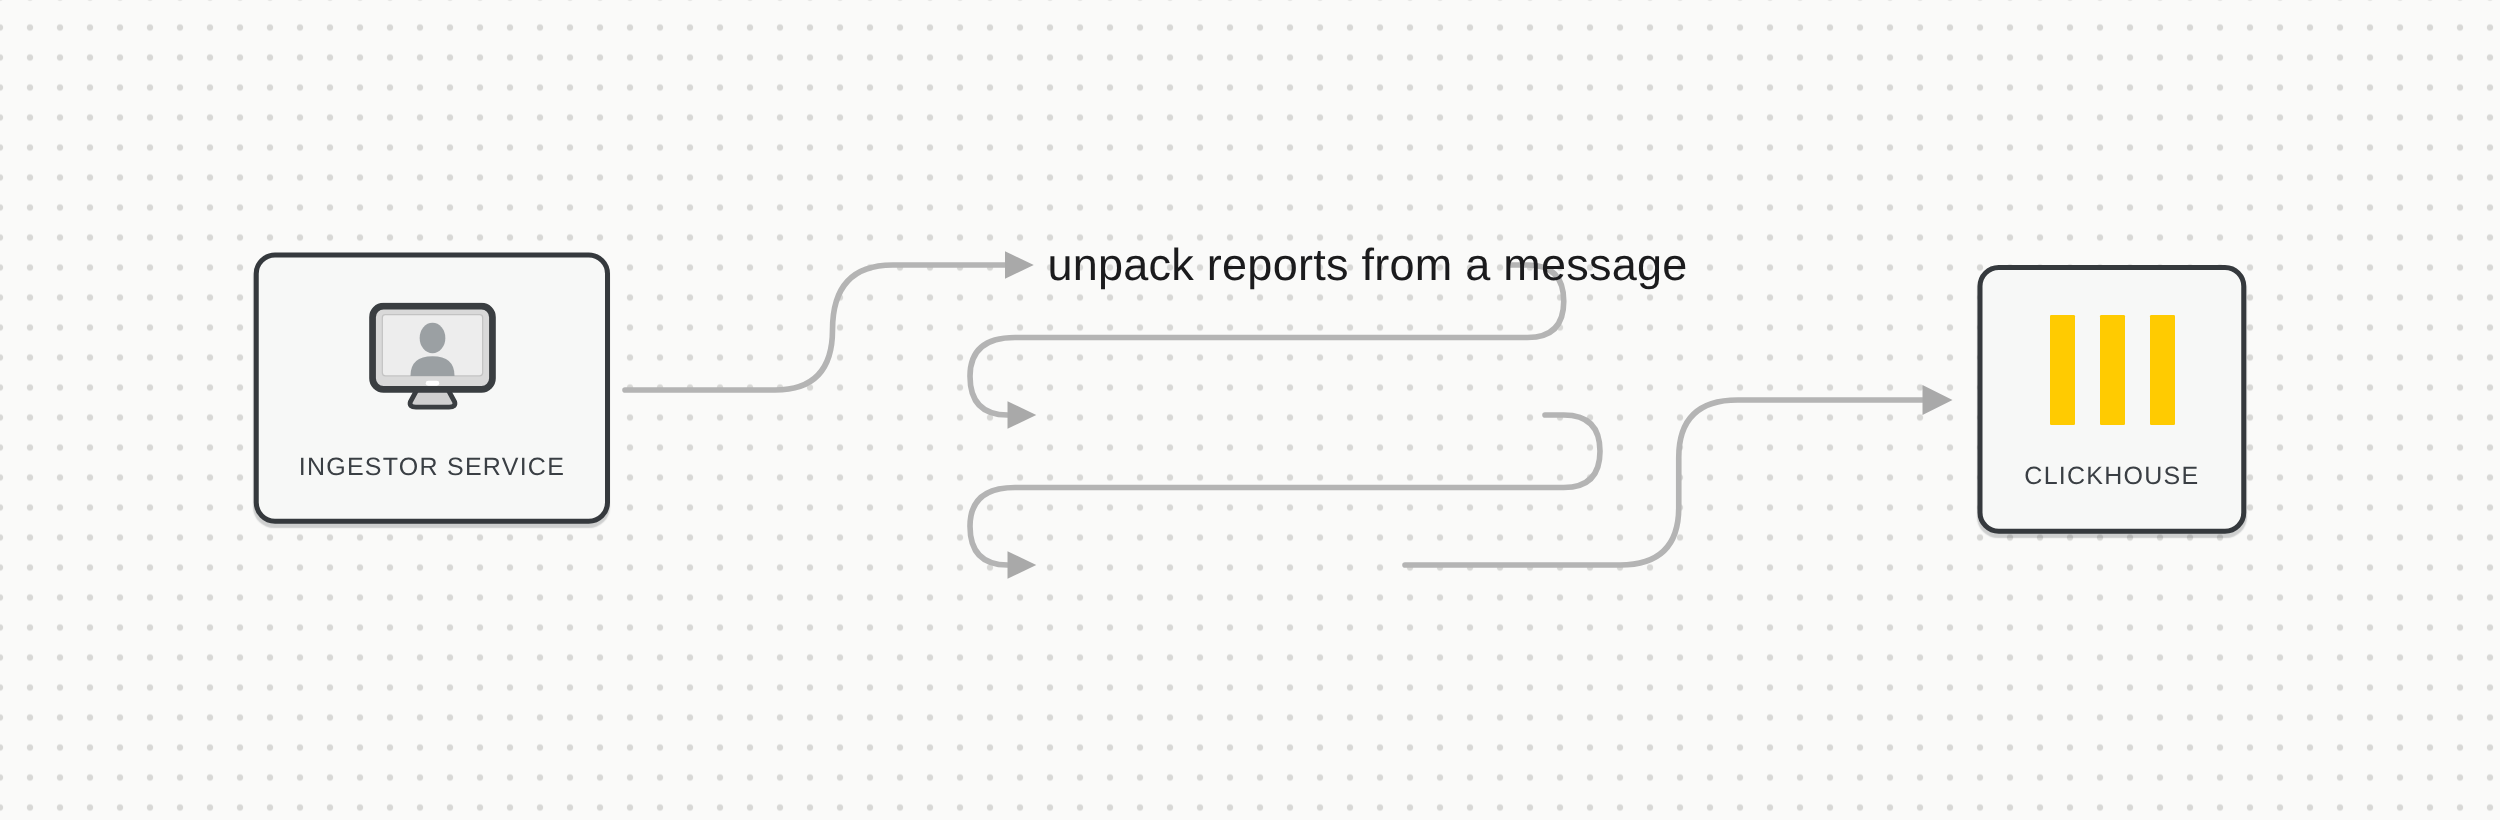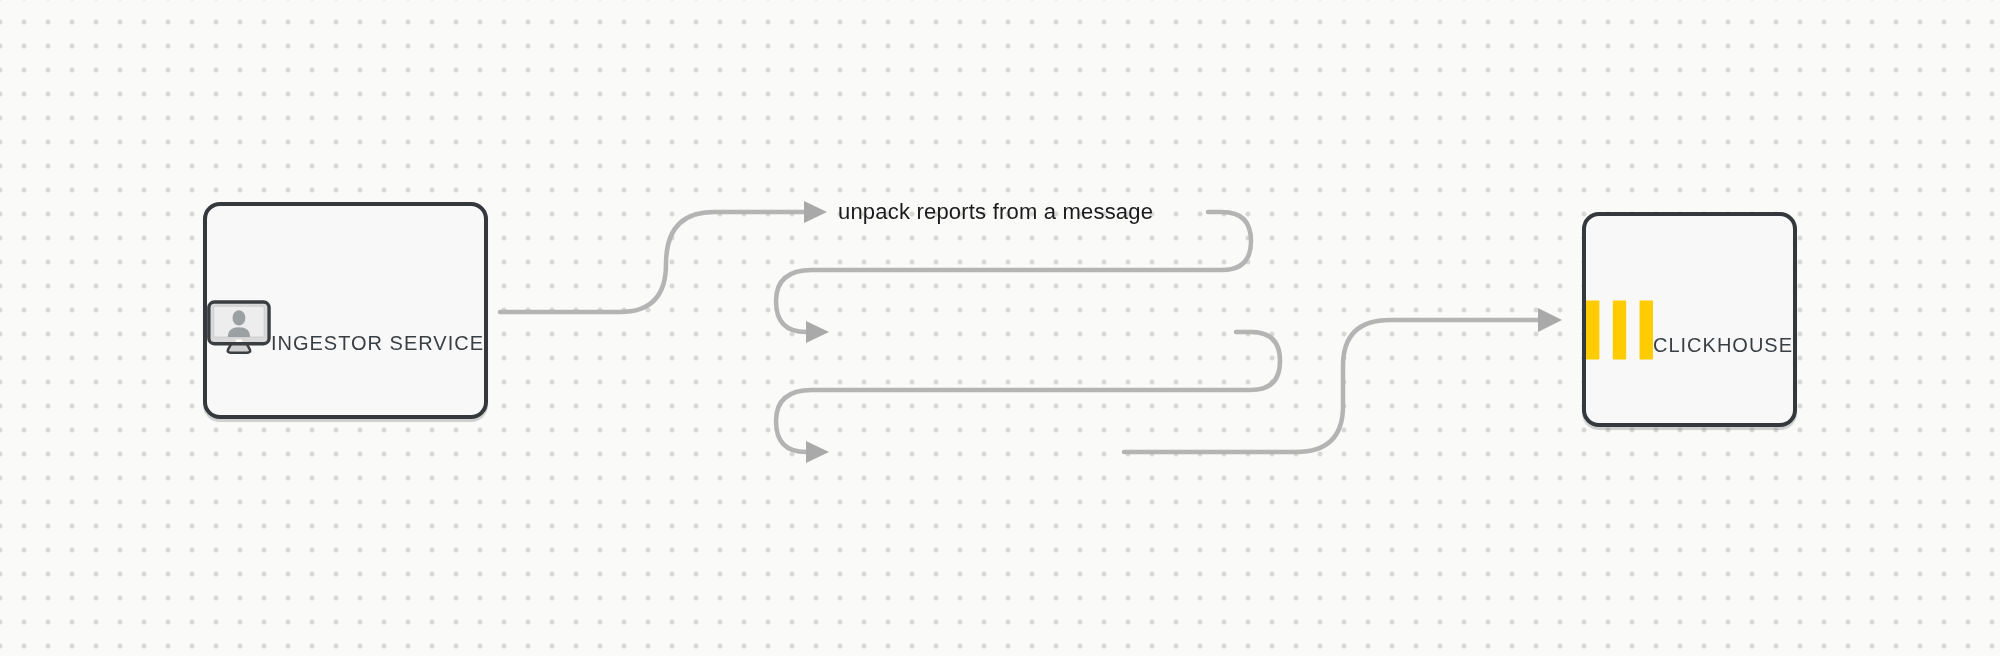--- a/index.html
+++ b/index.html
@@ -35,37 +35,38 @@
   .connector{
     fill:none;
     stroke:var(--connector-gray);
     stroke-width:4.5;
     stroke-linecap:round;
     stroke-linejoin:round;
   }
   .arrowhead{fill:var(--arrowhead-gray);stroke:none;}
   .step-label{
     position:absolute;
-    font-size:22px;
+    font-size:36px;
     line-height:30px;
     color:var(--step-text);
     white-space:nowrap;
     letter-spacing:0.2px;
   }
   .node{
     position:absolute;
     background:var(--node-fill);
     border:4px solid var(--node-border);
     border-radius:17px;
     box-shadow:0 3px 1px rgba(50,54,58,0.22);
     display:flex;
+    flex-direction:column;
     align-items:center;
   }
   .node-ingestor{left:203px;top:202px;width:285px;height:217px;padding-top:36px;}
-  .node-clickhouse{left:1582px;top:212px;width:215px;height:215px;padding-top:21px;}
+  .node-clickhouse{left:1582px;top:212px;width:215px;height:215px;padding-top:36px;}
   .node-caption{
     font-size:20px;
     letter-spacing:1px;
     color:var(--caption-text);
     line-height:24px;
     white-space:nowrap;
   }
   .node-ingestor .node-caption{margin-top:28px;}
   .node-clickhouse .node-caption{margin-top:29px;}
   .icon-monitor{width:102px;height:92px;display:block;}

